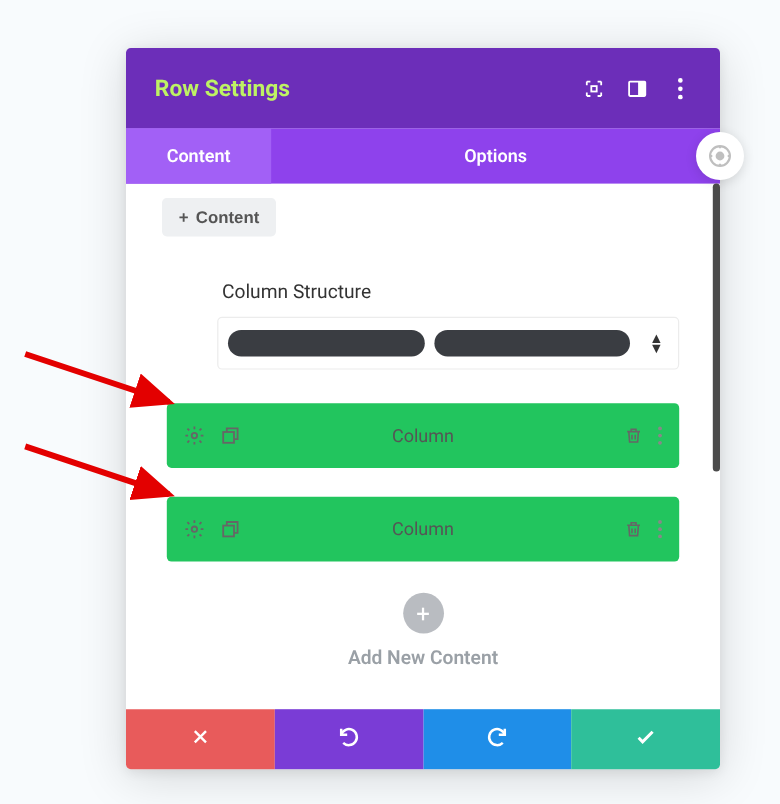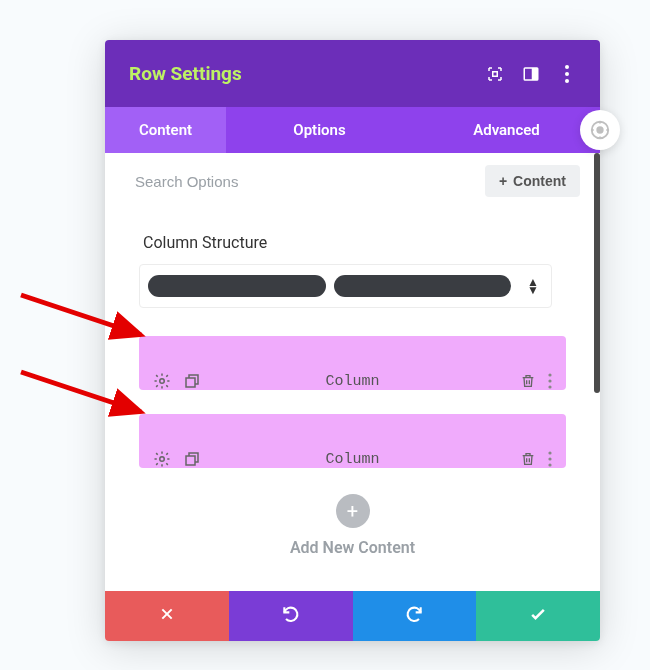--- a/index.html
+++ b/index.html
@@ -102,21 +102,22 @@
     border:none;
     color:#555;
     font-size:14px;
     font-weight:600;
     padding:8px 14px;
     border-radius:4px;
     cursor:pointer;
     display:flex;align-items:center;gap:6px;
   }
   .section {
-    padding: 10px 48px 20px 34px;
+    padding: 10px 34px 20px 34px;
+    margin-left: 42px;
   }
   .section-title {
     font-size:16px;
     color:#333;
     margin: 14px 0 12px 4px;
   }
   .structure-row {
     background:#fff;
     border:1px solid #ececec;
     border-radius:4px;
@@ -135,29 +136,28 @@
   }
   .sort-icon {
     position:absolute; right:12px; top:50%; transform:translateY(-50%);
     color:#333;
     font-size:12px;
     line-height:8px;
     cursor:pointer;
   }
   .column-list { padding: 8px 34px 0 34px; }
   .column-item {
-    background:#f0abfc;
+    background:#22c55e;
     border-radius:4px;
     height:54px;
     display:flex;
-    align-items:flex-end;
+    align-items:center;
     padding:0 14px;
     margin-bottom:24px;
     position:relative;
-    font-family:Liberation Mono, monospace;
   }
   .col-left { display:flex; gap:12px; align-items:center; }
   .col-label { position:absolute; left:50%; transform:translateX(-50%); color:#555; font-size:15px; }
   .col-right { margin-left:auto; display:flex; gap:12px; align-items:center; }
   .mini-icon { color:#666; cursor:pointer; display:flex; align-items:center; justify-content:center; }
   .add-area {
     text-align:center;
     padding: 2px 0 34px 0;
   }
   .add-circle {
@@ -220,35 +220,33 @@
             <circle cx="2" cy="9" r="2"></circle>
             <circle cx="2" cy="16" r="2"></circle>
           </svg>
       </span>
     </div>
   </div>
 
   <div class="tabs">
     <div class="tab tab-content">Content</div>
     <div class="tab tab-design">Options</div>
-    <div class="tab tab-advanced">Advanced</div>
     <div class="eye-btn">
       <svg width="22" height="22" viewBox="0 0 24 24" fill="none" stroke="#bfbfbf" stroke-width="2">
           <circle cx="12" cy="12" r="9"></circle>
           <circle cx="12" cy="12" r="3" fill="#bfbfbf"></circle>
           <path d="M12 3v2M12 19v2M3 12h2M19 12h2" stroke="#bfbfbf"></path>
         </svg>
     </div>
   </div>
 
   <div class="body">
     <div class="scrollbar-fake"></div>
 
     <div class="search-row">
-      <input class="search-input" placeholder="Search Options" style="">
       <button class="filter-btn">
         <span style="font-weight:700;">+</span>
         <span>Content</span>
       </button>
     </div>
 
     <div class="section">
       <div class="section-title">Column Structure</div>
       <div class="structure-row">
         <div class="col-pill"></div>

